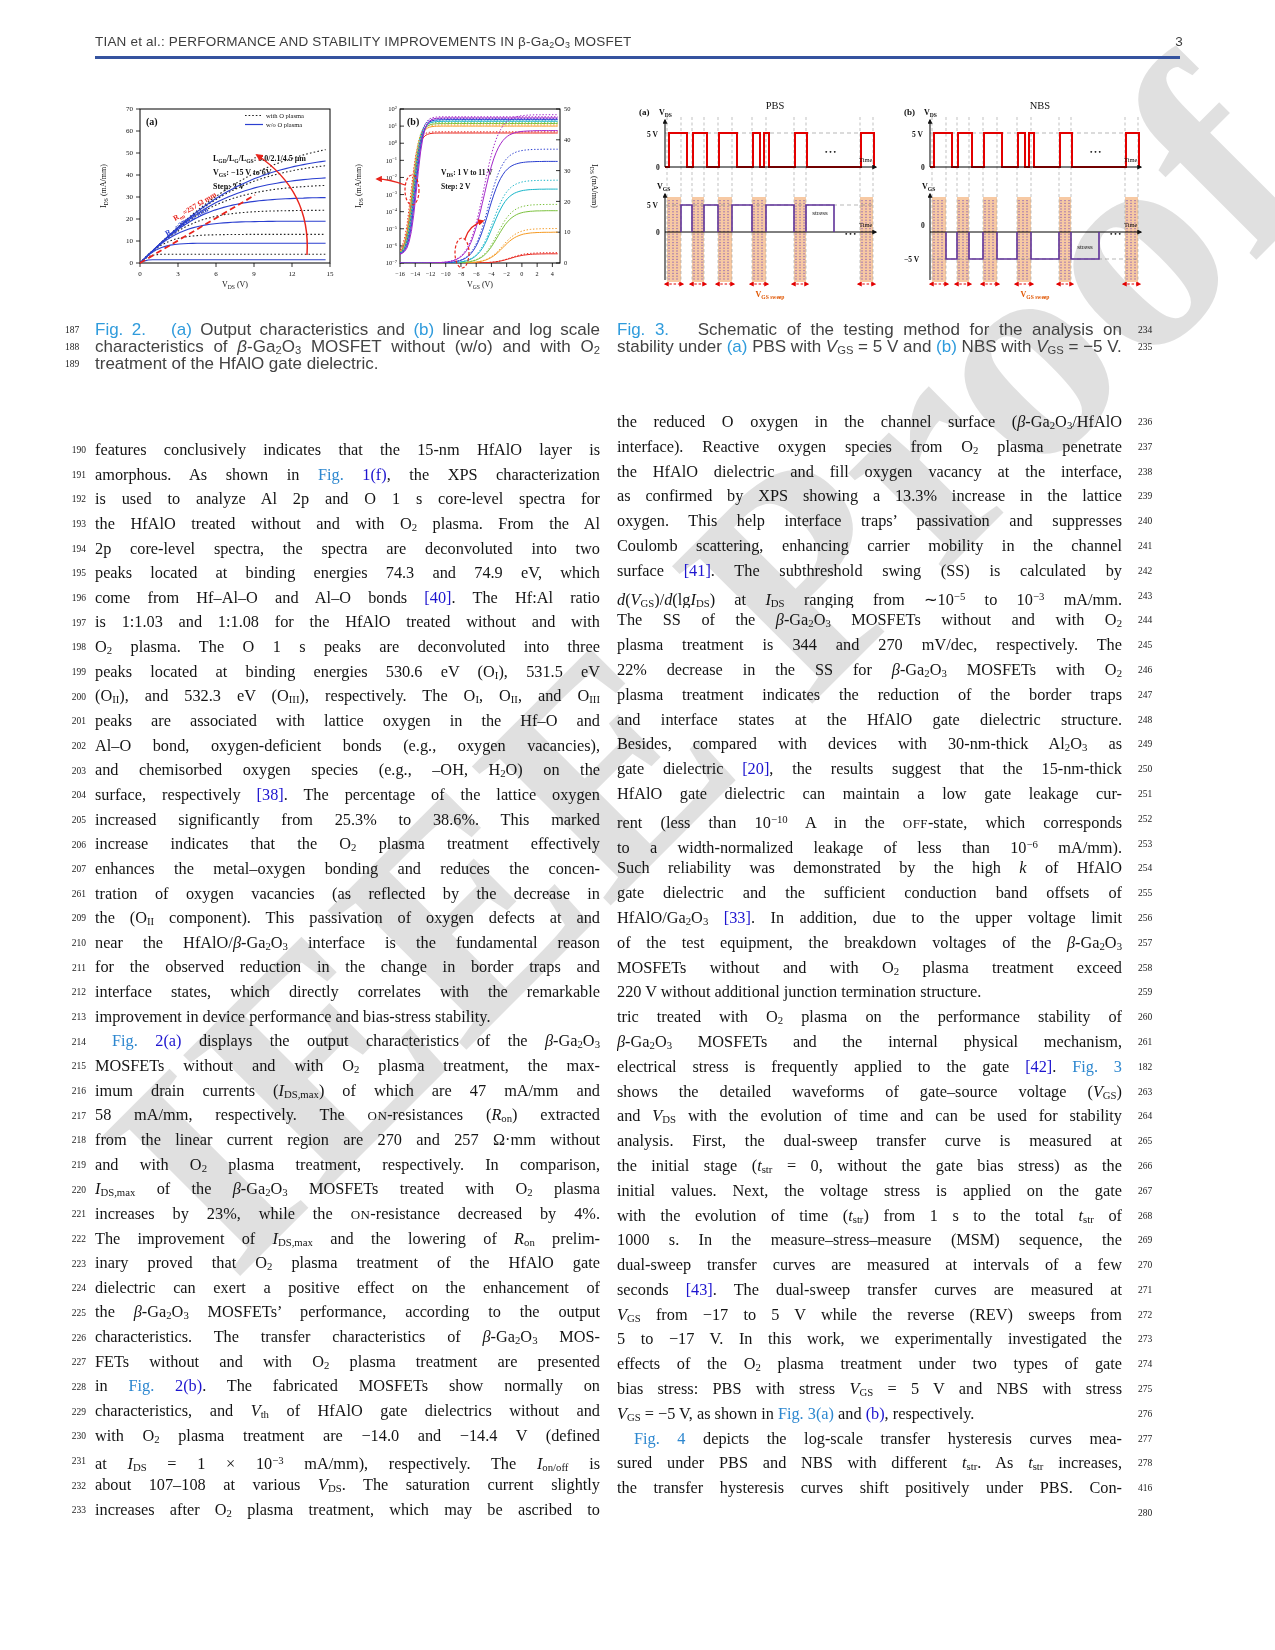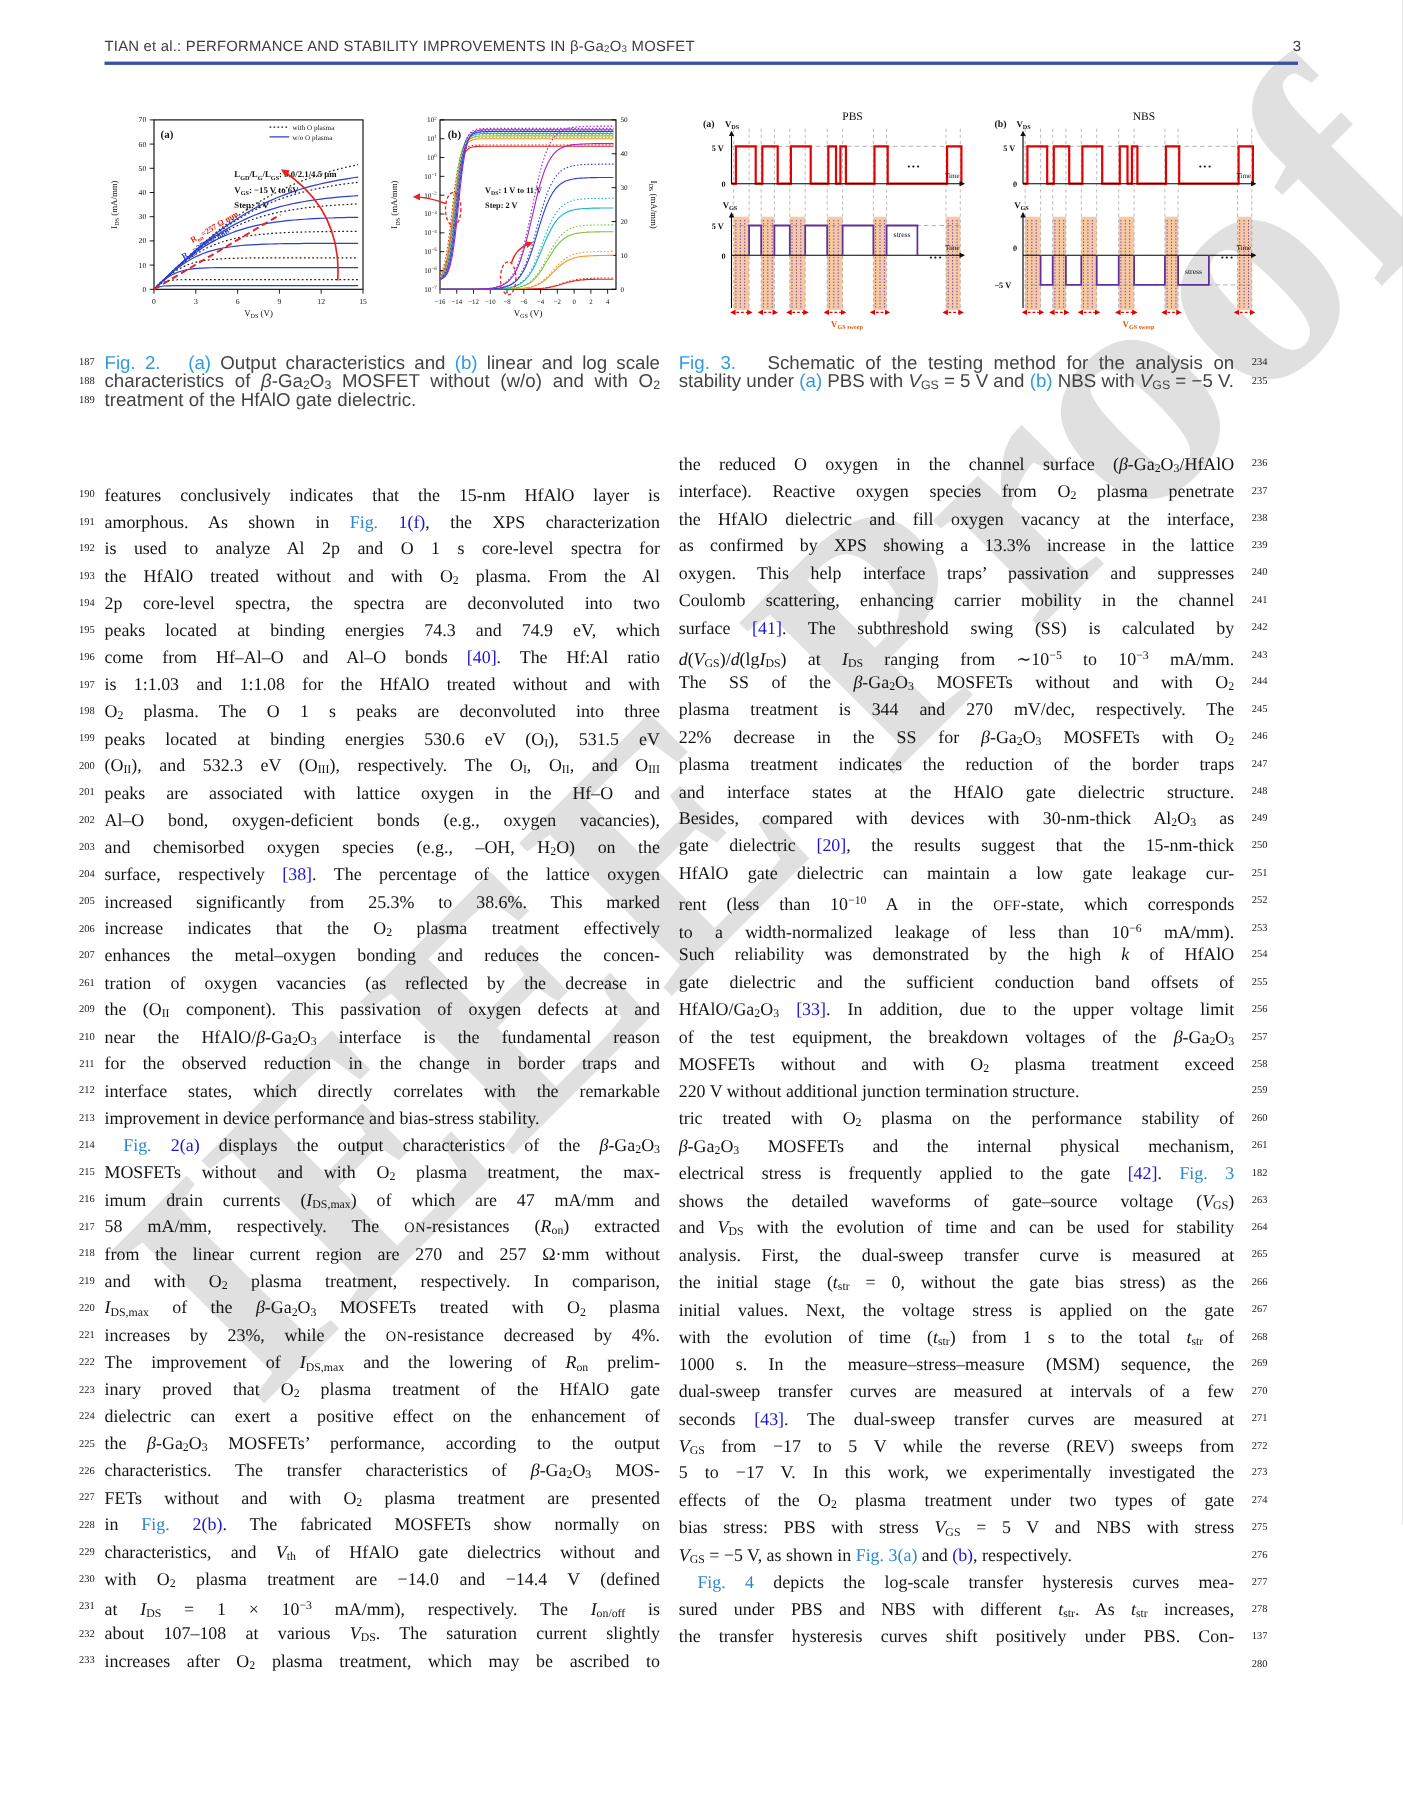--- a/index.html
+++ b/index.html
@@ -31,21 +31,21 @@
   .tline.ind{text-indent:17px}
   .s-r{}
   .s-i{font-style:italic}
   .s-d{font-size:66%;vertical-align:-0.18em}
   .s-p{font-size:66%;vertical-align:0.5em}
   .s-f{color:#2d87cf}
   .s-c{color:#1d14cf}
   .s-fb{color:#2f9bdc}
   .s-sc{font-size:80%;letter-spacing:.4px}
   .nums{position:absolute;font-size:9.5px;color:#1a1a1a;z-index:1;font-family:"Liberation Serif",serif}
-  #numsCapL{left:58px;top:322px;width:28px;text-align:right;line-height:16.8px}
+  #numsCapL{left:58px;top:322px;width:28px;text-align:center;line-height:16.8px}
   #numsCapR{left:1138px;top:322px;width:30px;text-align:left;line-height:16.8px}
   #numsL{left:58px;top:438px;width:28px;text-align:right;line-height:24.65px}
   #numsR{left:1138px;top:410px;width:30px;text-align:left;line-height:24.8px}
 </style>
 </head>
 <body>
 
 <div class="page">
   <div class="watermark">IEEE Proof</div>
   <div class="header">
@@ -561,16 +561,16 @@
       <div>269</div>
       <div>270</div>
       <div>271</div>
       <div>272</div>
       <div>273</div>
       <div>274</div>
       <div>275</div>
       <div>276</div>
       <div>277</div>
       <div>278</div>
-      <div>137</div>
+      <div>416</div>
       <div>280</div>
     </div>
 </div>
 
 </body></html>

